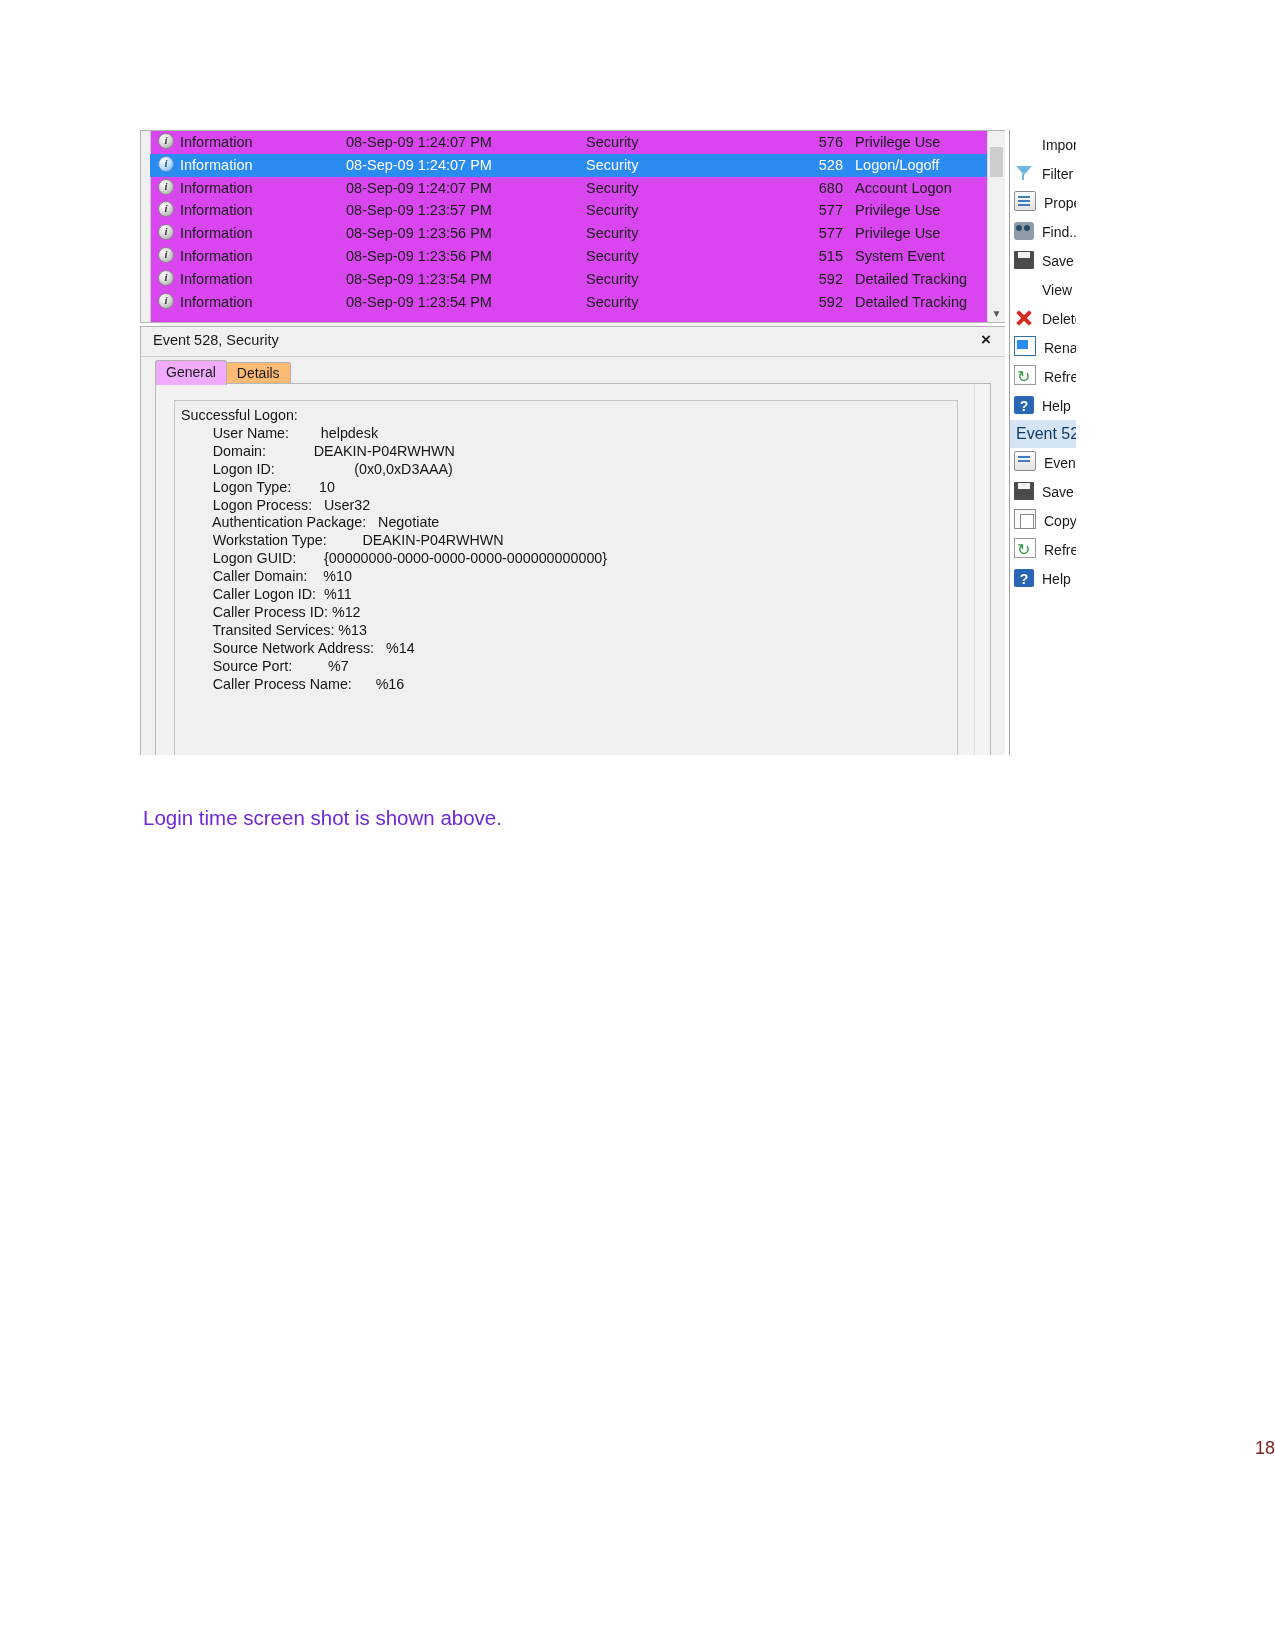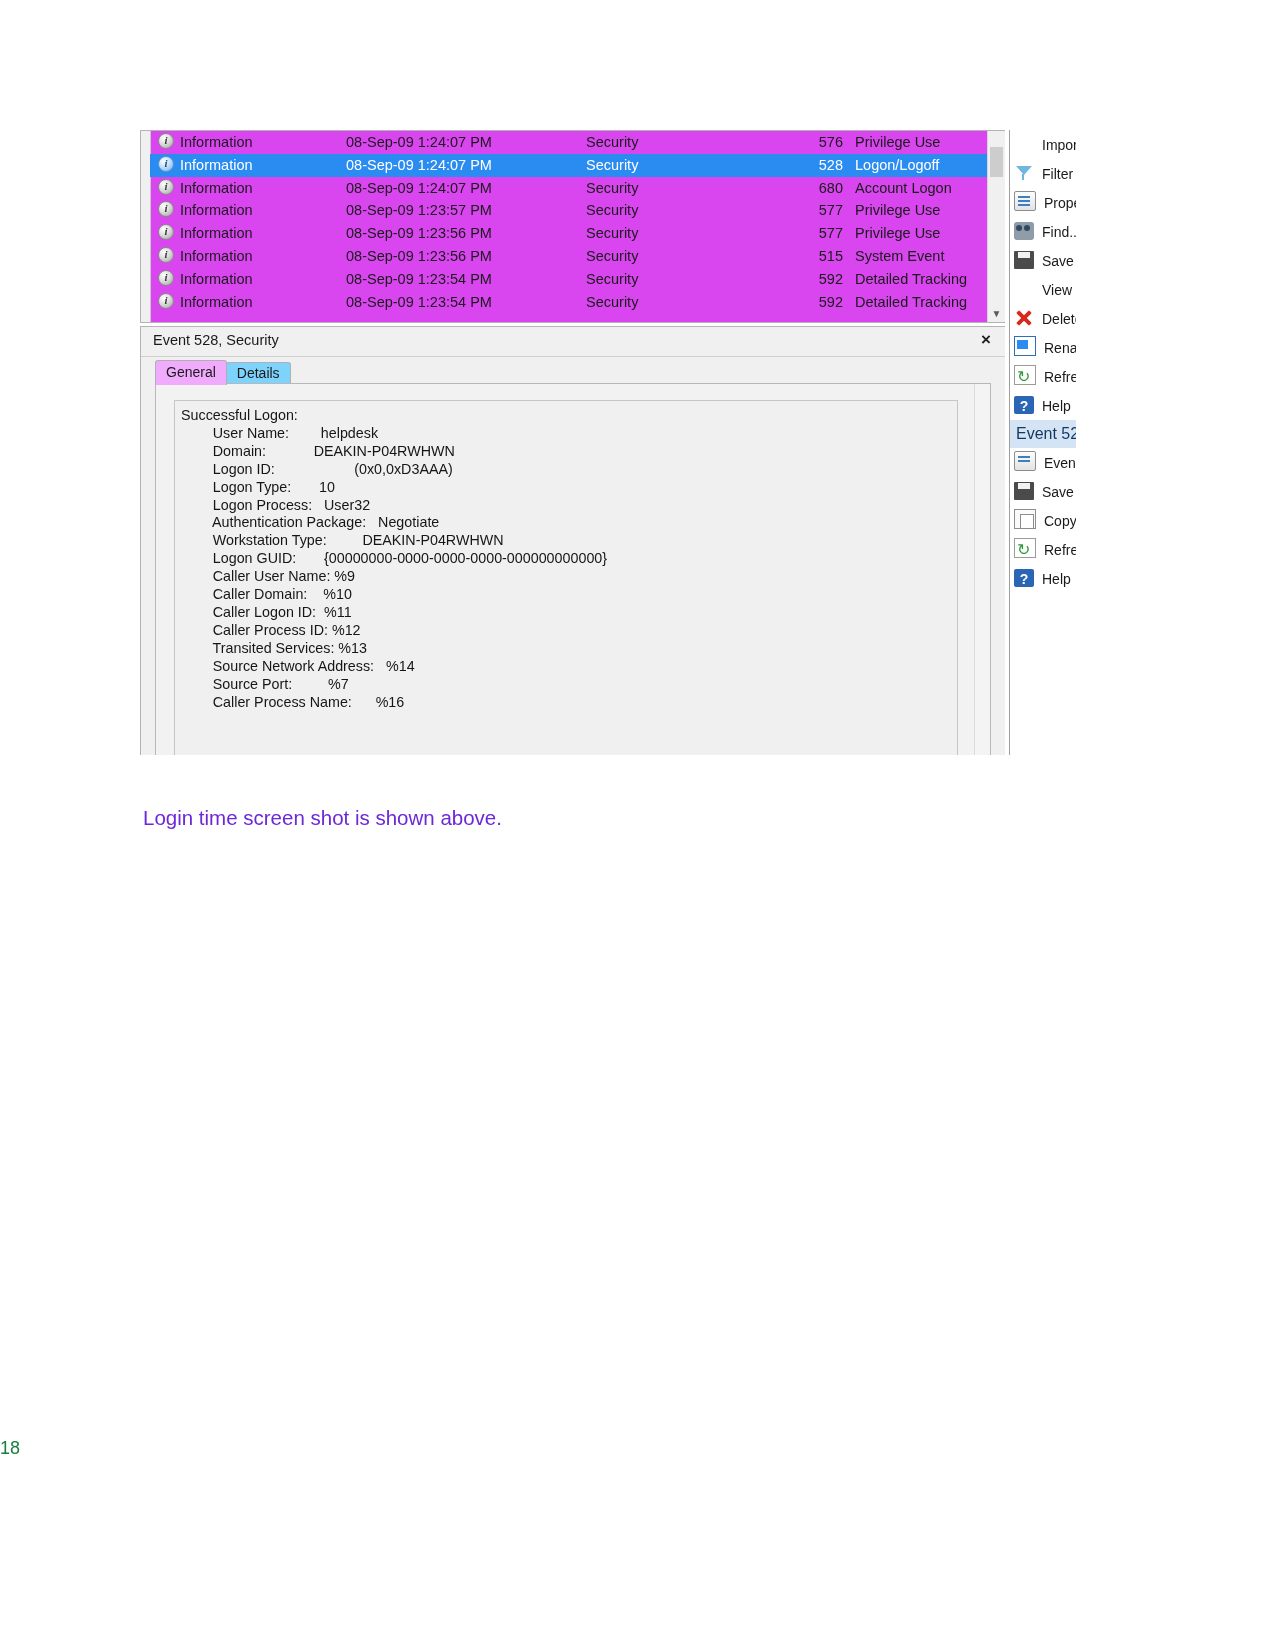--- a/index.html
+++ b/index.html
@@ -178,21 +178,21 @@
     height: 23px;
   }
   .tab {
     display: inline-block;
     height: 22px;
     line-height: 21px;
     padding: 0 10px;
     font-size: 14px;
     border: 1px solid #b0b0b0;
     border-bottom: none;
-    background: #7dd3fc;
+    background: #fdba74;
     color: #1a1a1a;
     margin-right: -1px;
     vertical-align: bottom;
     border-radius: 3px 3px 0 0;
     cursor: default;
   }
   .tab.active {
     background: #f0abfc;
     height: 24px;
     line-height: 23px;
@@ -395,23 +395,23 @@
     top: 806px;
     font-size: 20.5px;
     color: #6d28d9;
     font-family: "Liberation Sans", sans-serif;
   }
   .page-number {
     position: absolute;
     left: 0;
     right: 0;
     top: 1438px;
-    text-align: left;
+    text-align: right;
     font-size: 18px;
-    color: #15803d;
+    color: #7f1d1d;
   }
 </style>
 </head>
 <body>
 
 <div class="figure">
 
   <div class="event-list">
     <div class="list-rail"></div>
     <div class="rows" id="rows-host">
@@ -488,21 +488,20 @@
       <div class="desc-box" id="desc-host">
           <div class="desc-line">Successful Logon:</div>
           <div class="desc-line">        User Name:        helpdesk</div>
           <div class="desc-line">        Domain:            DEAKIN-P04RWHWN</div>
           <div class="desc-line">        Logon ID:                    (0x0,0xD3AAA)</div>
           <div class="desc-line">        Logon Type:       10</div>
           <div class="desc-line">        Logon Process:   User32</div>
           <div class="desc-line">        Authentication Package:   Negotiate</div>
           <div class="desc-line">        Workstation Type:         DEAKIN-P04RWHWN</div>
           <div class="desc-line">        Logon GUID:       {00000000-0000-0000-0000-000000000000}</div>
-          <div class="desc-line">        Caller User Name: %9</div>
           <div class="desc-line">        Caller Domain:    %10</div>
           <div class="desc-line">        Caller Logon ID:  %11</div>
           <div class="desc-line">        Caller Process ID: %12</div>
           <div class="desc-line">        Transited Services: %13</div>
           <div class="desc-line">        Source Network Address:   %14</div>
           <div class="desc-line">        Source Port:         %7</div>
           <div class="desc-line">        Caller Process Name:      %16</div>
         </div>
       <div class="detail-vscroll"></div>
     </div>

